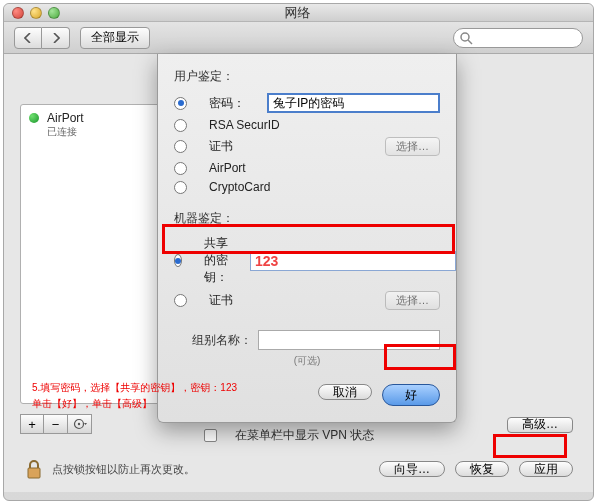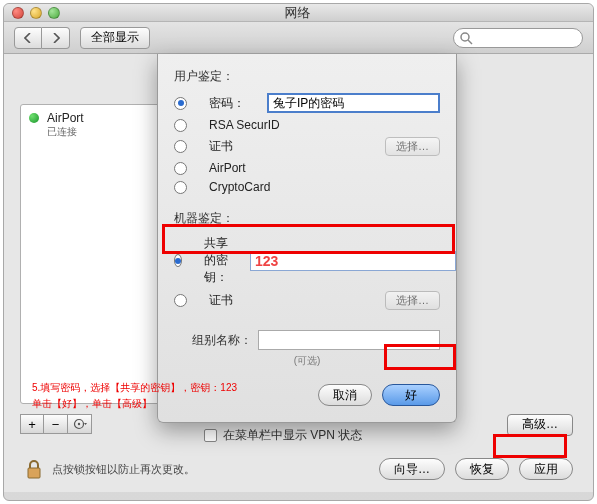--- a/index.html
+++ b/index.html
@@ -37,25 +37,25 @@
   .sbitem.sel { background: linear-gradient(#5ea5e8,#3c7fd0); color:#fff; }
   .sbitem.sel .name, .sbitem.sel .sub { color:#fff; }
 
   .sbctrl { position:absolute; left:16px; top:360px; display:flex; gap:0; }
   .sbbtn { width:24px; height:20px; background:linear-gradient(#fdfdfd,#d8d8d8); border:1px solid #999; display:flex; align-items:center; justify-content:center; font-size:13px; }
   .sbbtn+.sbbtn{ border-left:none; }
 
   .bottomrow { position:absolute; bottom:12px; left:0; right:0; display:flex; align-items:center; padding:0 20px; justify-content:space-between; }
   .lockrow { display:flex; align-items:center; gap:8px; color:#444; font-size:11px;}
   .btnrow { display:flex; gap:10px; }
-  .macbtn { height:22px; padding:0 14px; background:linear-gradient(#fdfdfd,#dcdcdc); border:1px solid #888; border-radius:11px; font-size:12px; display:flex; align-items:center; }
+  .macbtn { height:16px; padding:0 14px; background:linear-gradient(#fdfdfd,#dcdcdc); border:1px solid #888; border-radius:11px; font-size:12px; display:flex; align-items:center; }
   .macbtn.sq { border-radius:4px; }
 
   .advrow { position:absolute; bottom:48px; right:20px; left:200px; display:flex; align-items:center; justify-content:space-between; }
-  .chk { display:flex; align-items:center; gap:6px; font-size:12px; color:#333;margin-top:22px; }
+  .chk { display:flex; align-items:center; gap:18px; font-size:12px; color:#333;margin-top:22px; }
   .chkbox { width:13px; height:13px; border:1px solid #888; background:#fff; border-radius:2px; }
 
   
   .sheet { position:absolute; top:0; left:153px; width:300px; background:linear-gradient(#efefef,#e0e0e0); border:1px solid #9a9a9a; border-top:none; border-radius:0 0 6px 6px; padding:14px 16px 16px 16px; box-shadow:0 8px 22px rgba(0,0,0,.35); }
   .sheet h4 { font-weight:normal; font-size:12px; color:#333; margin-bottom:8px; }
   .radio-row { display:flex; align-items:center; margin:5px 0; gap:22px; position:relative; }
   .radio { width:13px; height:13px; border:1px solid #777; border-radius:50%; background:#fff; display:inline-flex; align-items:center; justify-content:center; }
   .radio.sel::after { content:""; width:6px; height:6px; background:#2a6bcf; border-radius:50%; }
   .radiolabel { font-size:12px; color:#222; }
   .inlineinput { height:20px; border:1px solid #8aa7d4; padding:0 4px; font-size:12px; background:#fff; }

